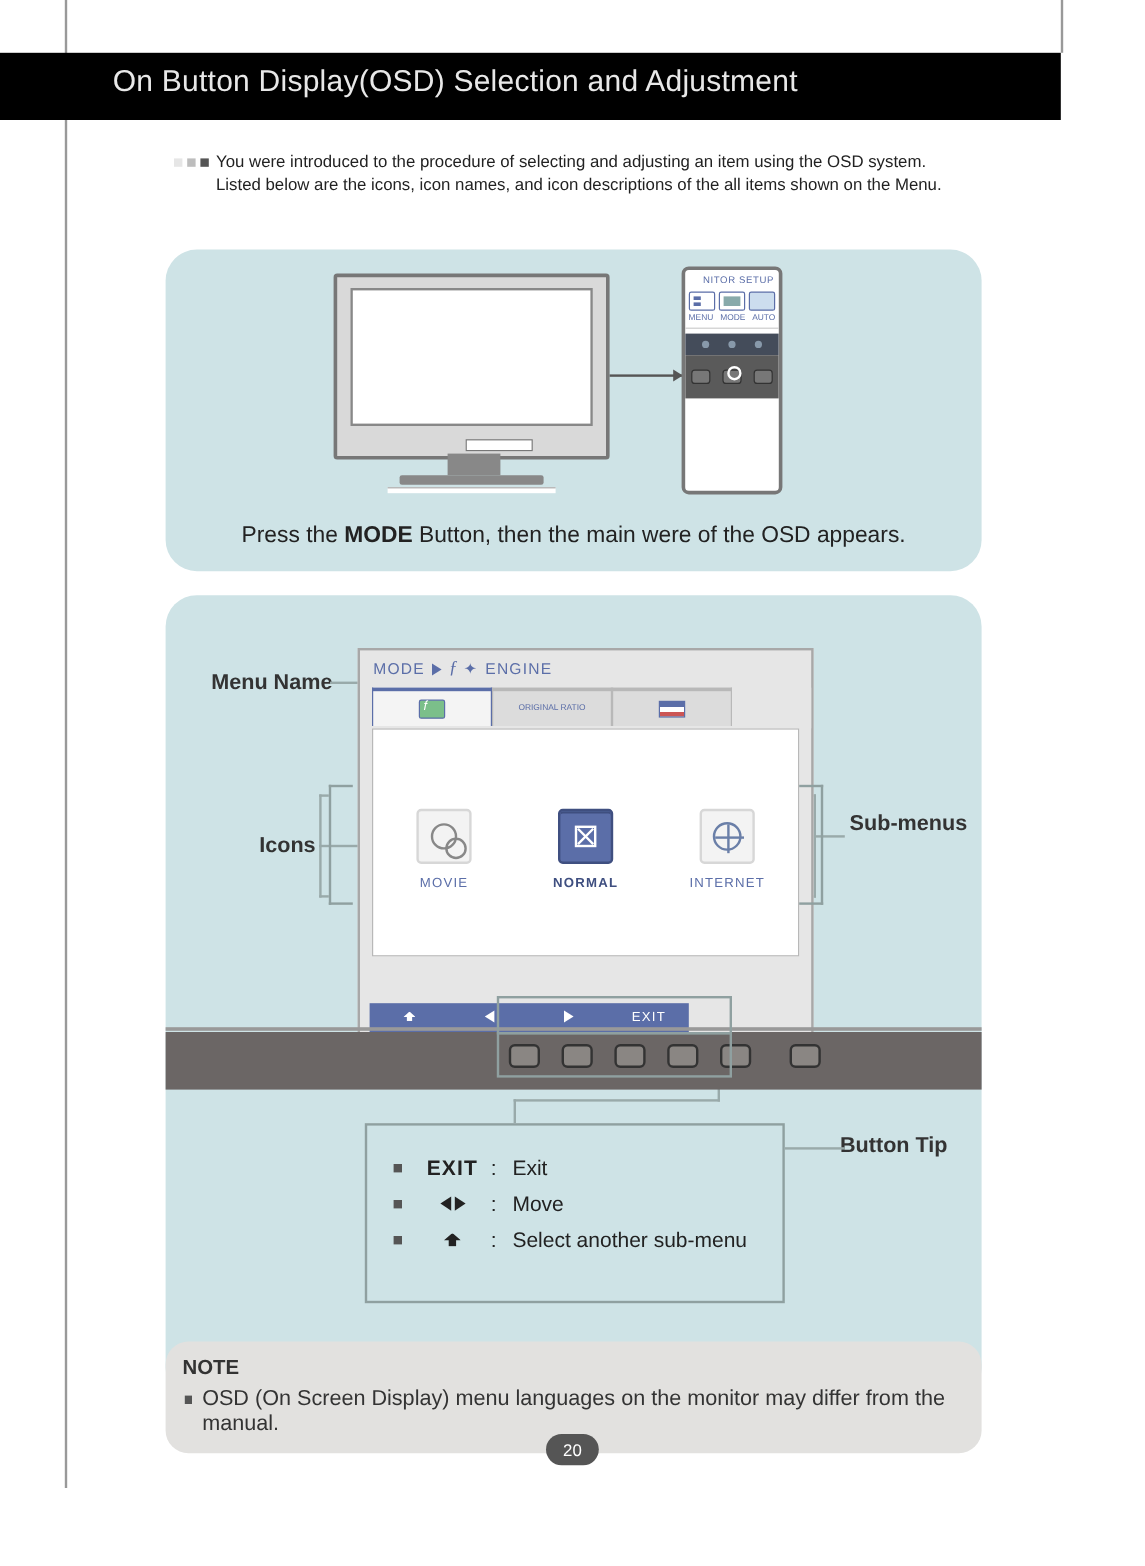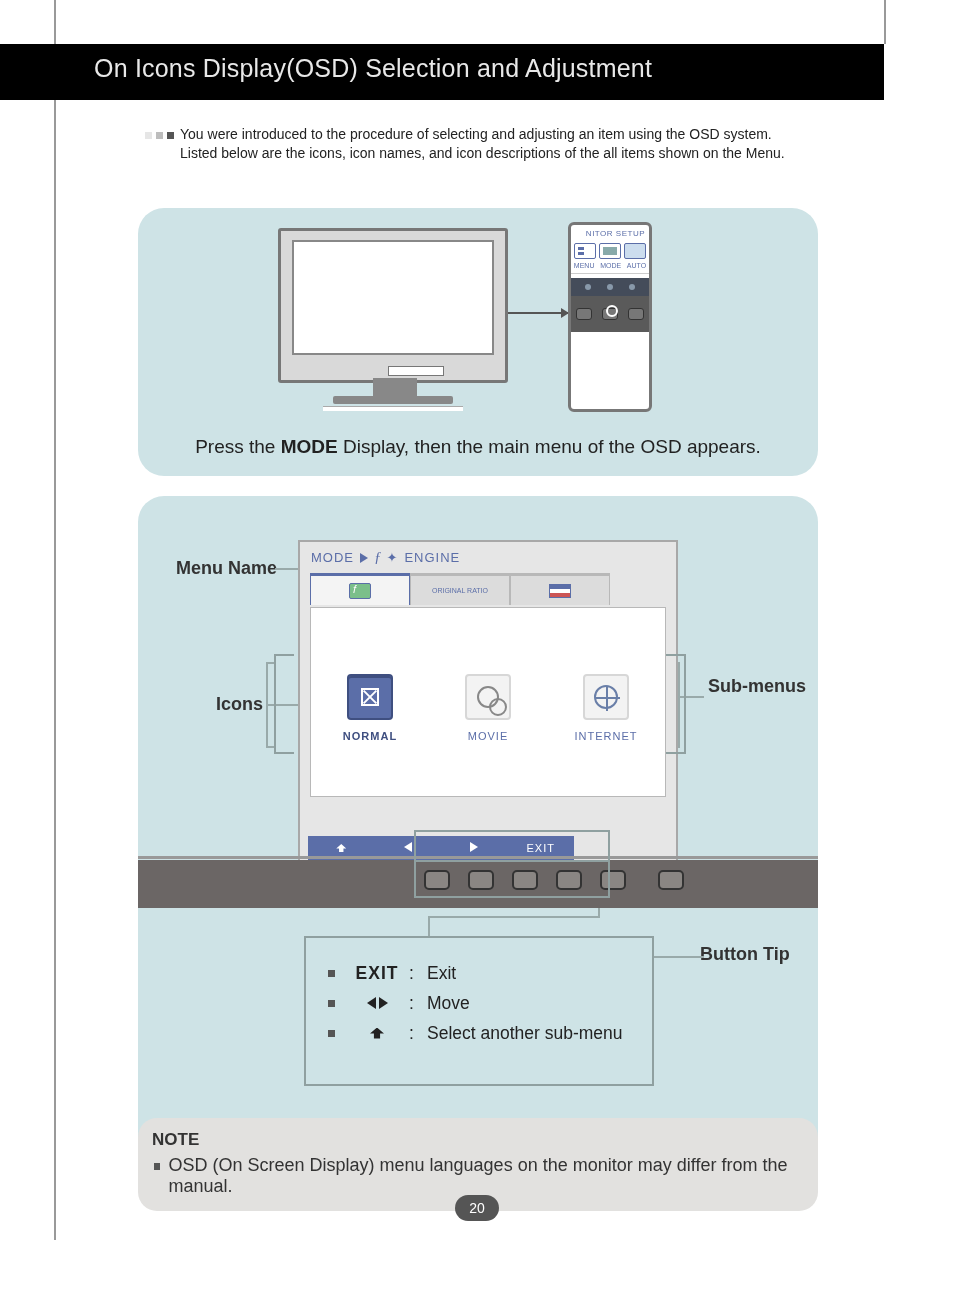--- a/index.html
+++ b/index.html
@@ -159,21 +159,21 @@
     color:#fff; font-size:14px; display:flex;align-items:center;justify-content:center;
   }
 </style>
 </head>
 <body>
 
 <div class="vline-left"></div>
 <div class="vline-right"></div>
 
 <div class="header-bar"></div>
-<div class="header-title">On Icons Display(OSD) Selection and Adjustment</div>
+<div class="header-title">On Button Display(OSD) Selection and Adjustment</div>
 
 <div class="intro-bullets">
   <div class="bullet b0"></div>
     <div class="bullet b1"></div>
     <div class="bullet b2"></div>
 </div>
 <div class="intro-text">You were introduced to the procedure of selecting and adjusting an item using the OSD system. Listed below are the icons, icon names, and icon descriptions of the all items shown on the Menu.</div>
 
 <div class="panel panel-top">
   <div class="monitor">
@@ -202,21 +202,21 @@
         <div class="dev-dot"></div>
         <div class="dev-dot"></div>
     </div>
     <div class="dev-bot">
       <div class="dev-btn"></div>
       <div class="dev-btn mid"></div>
       <div class="dev-btn"></div>
     </div>
   </div>
   <div class="press-text">
-    <span>Press the </span><b>MODE</b><span> Display, then the main menu of the OSD appears.</span>
+    <span>Press the </span><b>MODE</b><span> Button, then the main were of the OSD appears.</span>
   </div>
 </div>
 
 <div class="panel panel-bottom">
 
   <div class="lbl lbl-menu">Menu Name</div>
   <div class="lbl lbl-icons">Icons</div>
   <div class="lbl lbl-sub">Sub-menus</div>
   <div class="lbl lbl-btn">Button Tip</div>
 
@@ -248,31 +248,31 @@
         </div>
       <div class="osd-tab t2">
           <span style="font-size:7px;line-height:1;">ORIGINAL RATIO</span>
         </div>
       <div class="osd-tab t3">
           <div style="width:22px;height:14px;border:1px solid #5b6ea8;background:linear-gradient(#5b6ea8 33%,#fff 33% 66%,#c55 66%)"></div>
         </div>
     </div>
     <div class="osd-stage">
       <div class="sub-area">
+        <div class="sub-item">
+          <div class="sub-ic">
+              <div class="reel"></div>
+            </div>
+          <div class="sub-lbl">MOVIE</div>
+        </div>
         <div class="sub-item selected">
           <div class="sub-ic sel">
               <div class="x"></div>
             </div>
           <div class="sub-lbl">NORMAL</div>
-        </div>
-        <div class="sub-item">
-          <div class="sub-ic">
-              <div class="reel"></div>
-            </div>
-          <div class="sub-lbl">MOVIE</div>
         </div>
         <div class="sub-item">
           <div class="sub-ic">
               <div class="globe"></div>
             </div>
           <div class="sub-lbl">INTERNET</div>
         </div>
       </div>
     </div>
   </div>

